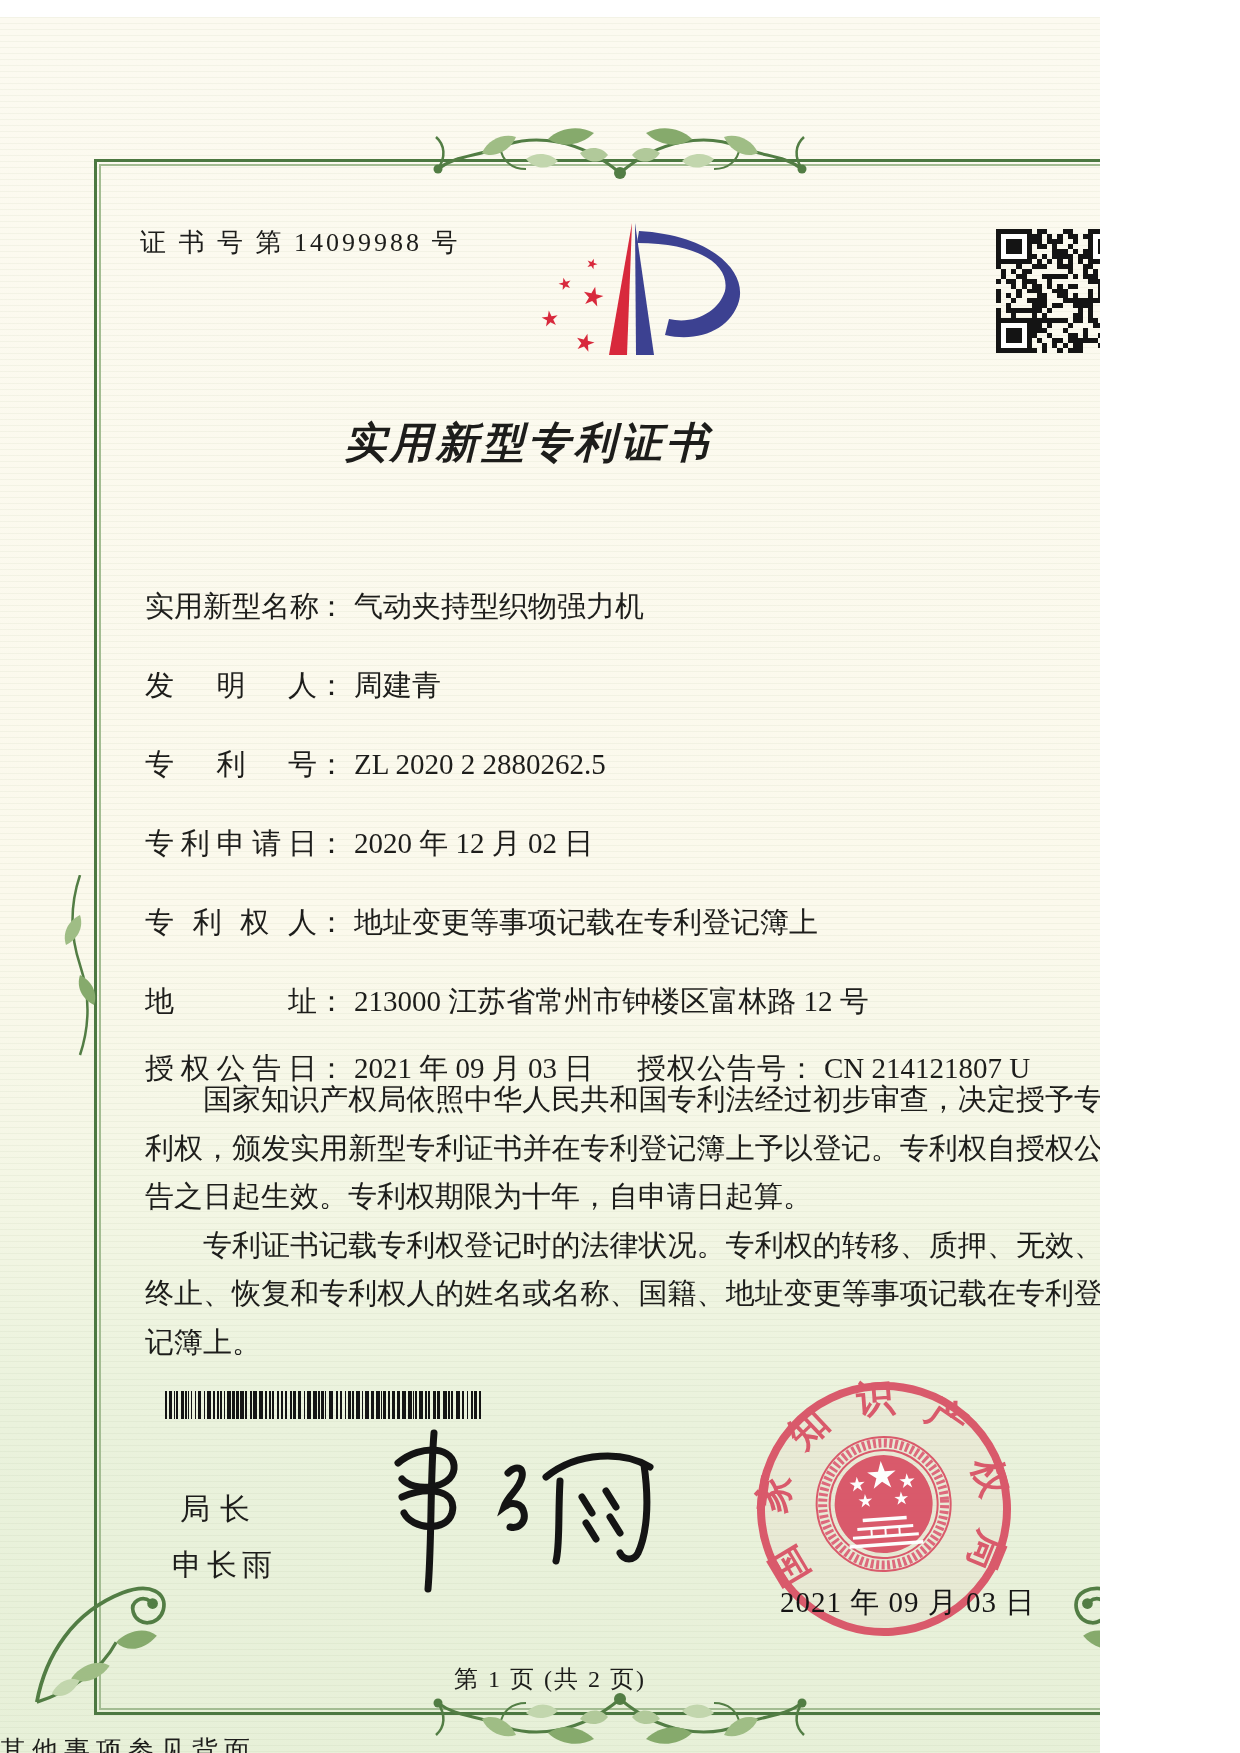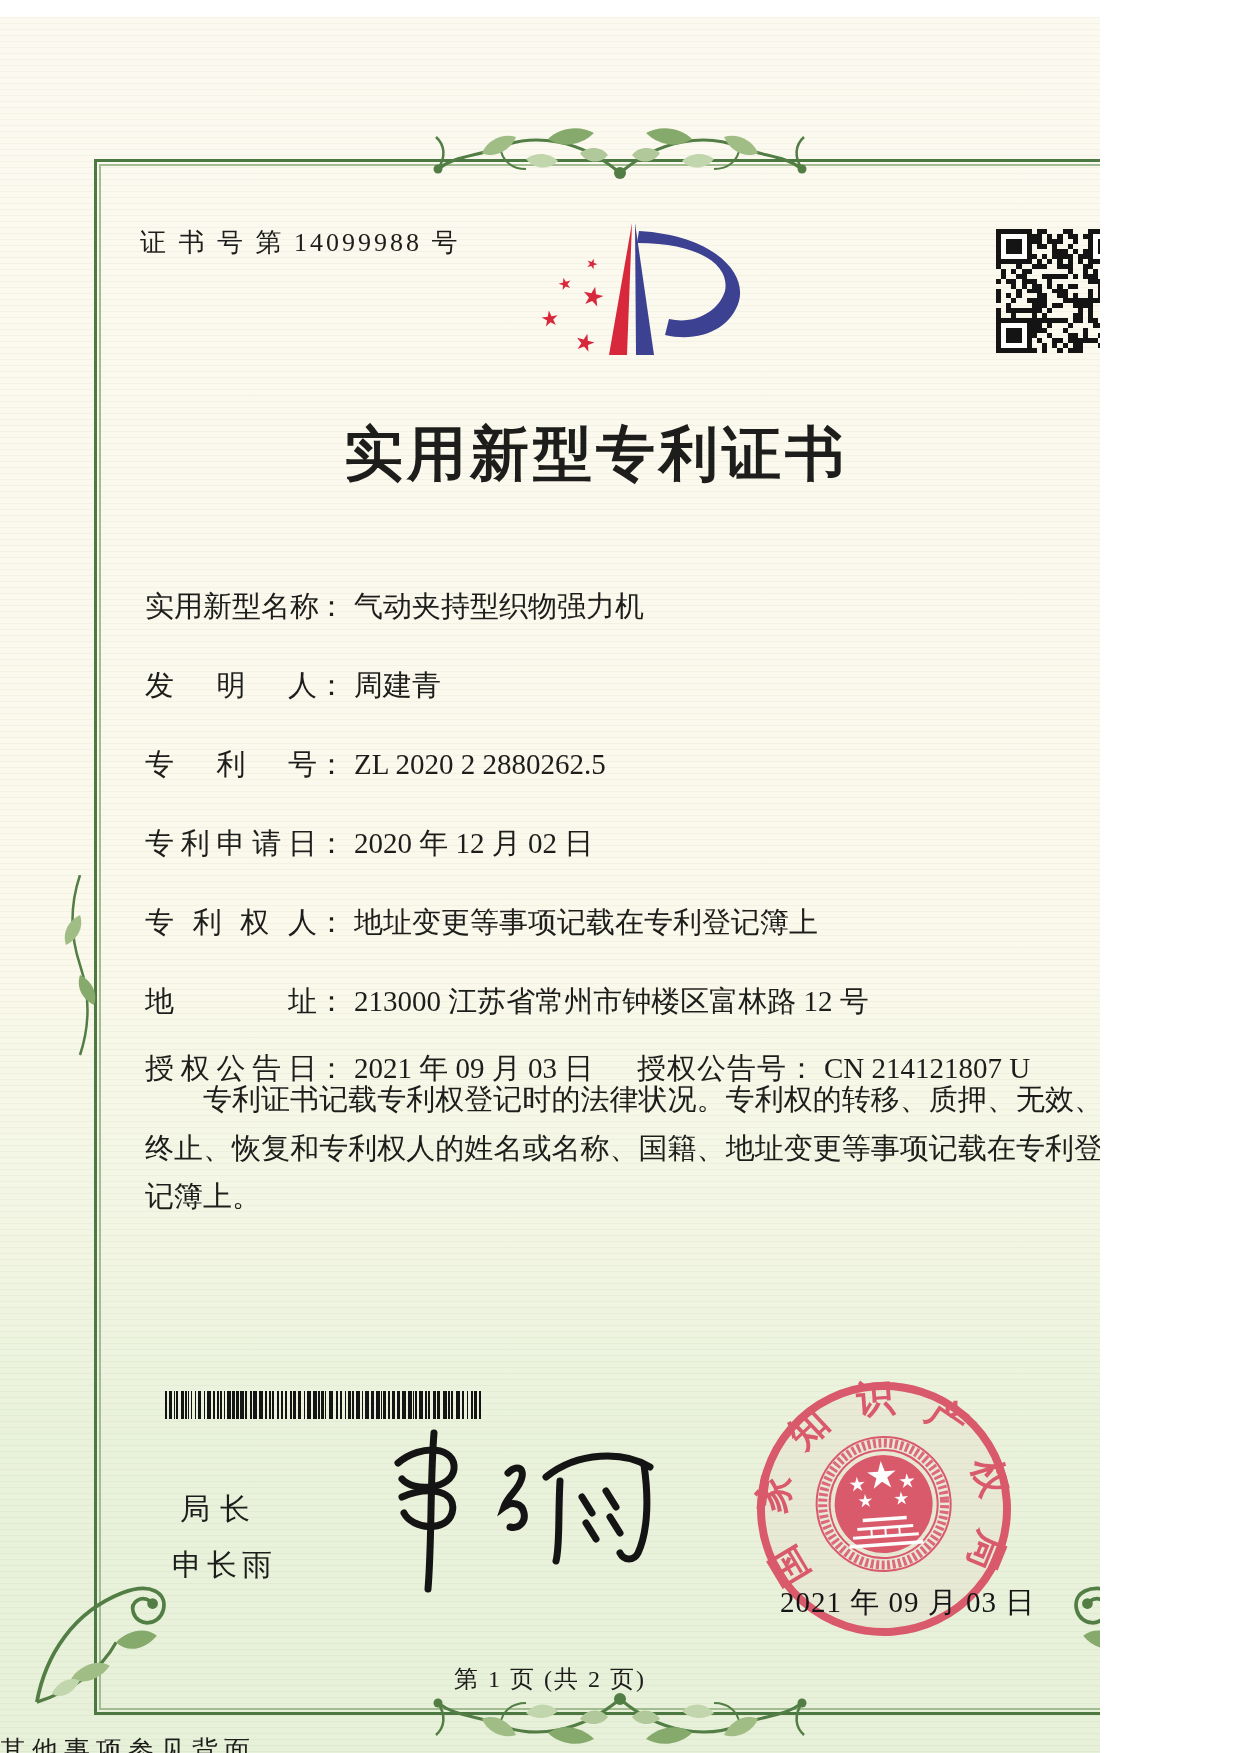--- a/index.html
+++ b/index.html
@@ -10,21 +10,21 @@
   }
   .texture{position:absolute;inset:0;pointer-events:none;
     background:repeating-linear-gradient(180deg,rgba(150,168,130,0.09) 0 1px,rgba(255,255,255,0) 1px 6px);}
   .frame{position:absolute;left:94px;top:142px;width:1052px;height:1556px;
     border:3px solid #4c7841;box-sizing:border-box;}
   .frame::before{content:"";position:absolute;inset:2px;border:2px solid #a3bc92;}
   .orn{position:absolute;}
   .cert-no{position:absolute;left:140px;top:208px;font-size:26px;letter-spacing:3px;}
   .logo{position:absolute;left:515px;top:168px;}
   .qr{position:absolute;left:996px;top:212px;}
-  .title{position:absolute;left:344px;top:398px;margin:0;font-size:59px;font-weight:bold;letter-spacing:4px;white-space:nowrap;}
+  .title{position:absolute;left:344px;top:398px;margin:0;font-size:42px;font-weight:bold;letter-spacing:4px;white-space:nowrap;font-style:italic;}
   .field-row{position:absolute;left:145px;font-size:29px;white-space:nowrap;}
   .flabel{display:inline-block;width:172px;text-align:justify;text-align-last:justify;vertical-align:bottom;}
   .fval{margin-left:8px;}
   .grant2{position:absolute;left:492px;top:0;}
   .grant2 .flabel{width:auto;text-align-last:auto;letter-spacing:1px;font-family:Liberation Mono, monospace;}
   .body-text{position:absolute;left:145px;top:1058px;width:958px;font-size:29px;line-height:48.5px;text-align:justify;}
   .body-text p{margin:0;text-indent:2em;}
   .barcode{position:absolute;left:165px;top:1374px;}
   .officer-title{position:absolute;left:180px;top:1472px;font-size:30px;letter-spacing:10px;}
   .officer-name{position:absolute;left:172px;top:1528px;font-size:30px;letter-spacing:5px;}
@@ -382,20 +382,21 @@
     <span class="flabel">地址</span><span>：</span><span class="fval">213000 江苏省常州市钟楼区富林路 12 号</span>
   </div>
   <div class="field-row" style="top:1032px">
     <span class="flabel">授权公告日</span><span>：</span><span class="fval">2021 年 09 月 03 日</span>
     <span class="grant2">
       <span class="flabel">授权公告号</span><span>：</span><span class="fval">CN 214121807 U</span>
     </span>
   </div>
 
   <div class="body-text">
+    <p>国家知识产权局依照中华人民共和国专利法经过初步审查，决定授予专利权，颁发实用新型专利证书并在专利登记簿上予以登记。专利权自授权公告之日起生效。专利权期限为十年，自申请日起算。</p>
     <p>专利证书记载专利权登记时的法律状况。专利权的转移、质押、无效、终止、恢复和专利权人的姓名或名称、国籍、地址变更等事项记载在专利登记簿上。</p>
   </div>
 
   <svg id="barcode-svg" class="barcode" width="318" height="28" viewBox="0 0 318 28" shape-rendering="crispEdges">
       <rect x="0" y="0" width="2" height="28" fill="#141414"></rect>
       <rect x="4" y="0" width="3" height="28" fill="#141414"></rect>
       <rect x="9" y="0" width="1" height="28" fill="#141414"></rect>
       <rect x="11" y="0" width="2" height="28" fill="#141414"></rect>
       <rect x="16" y="0" width="3" height="28" fill="#141414"></rect>
       <rect x="20" y="0" width="2" height="28" fill="#141414"></rect>

